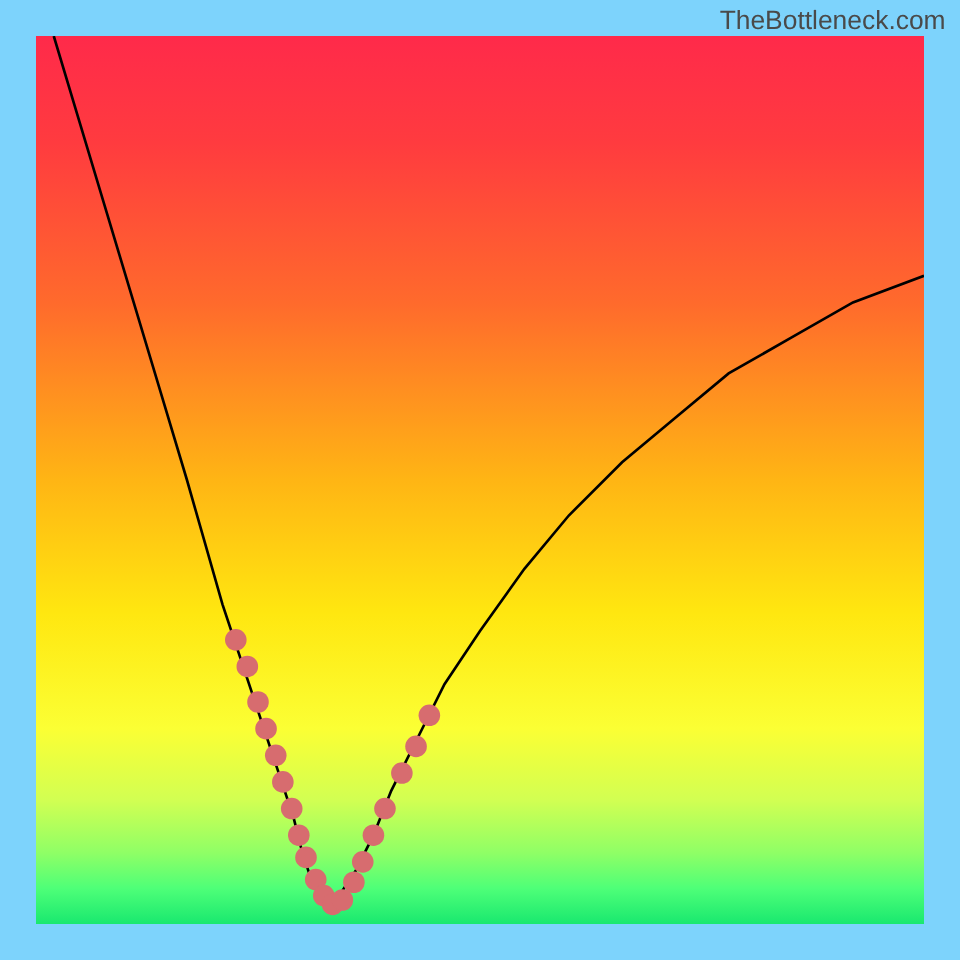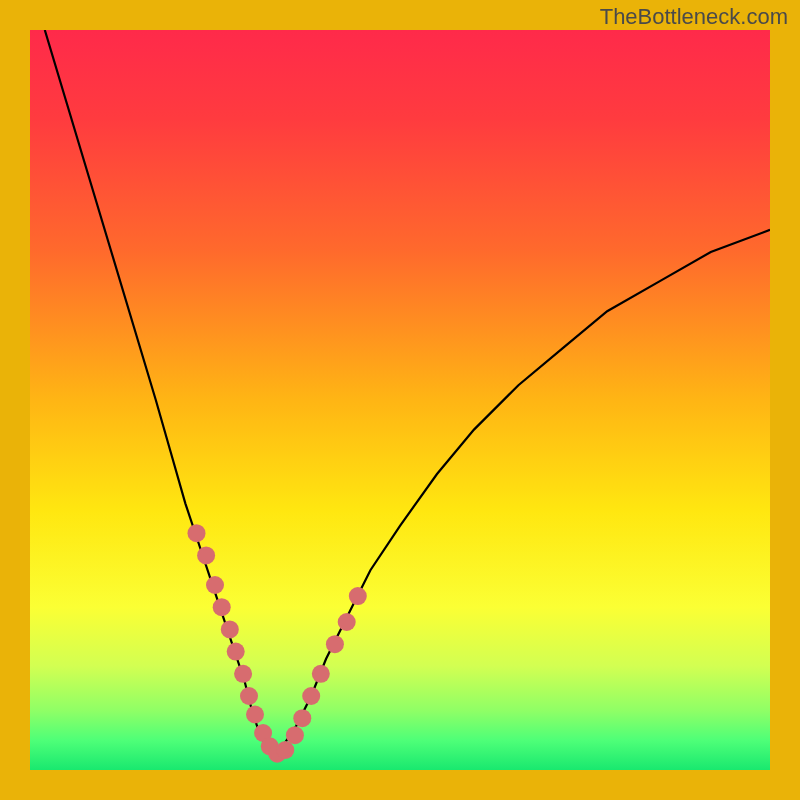--- a/index.html
+++ b/index.html
@@ -7,21 +7,21 @@
     padding: 0;
     width: 800px;
     height: 800px;
     background: #000000;
     overflow: hidden;
   }
   .outer {
     position: relative;
     width: 800px;
     height: 800px;
-    background: #eab308;
+    background: #7dd3fc;
   }
   .plot-area {
     position: absolute;
     left: 30px;
     top: 30px;
     width: 740px;
     height: 740px;
     overflow: hidden;
   }
   .gradient {

